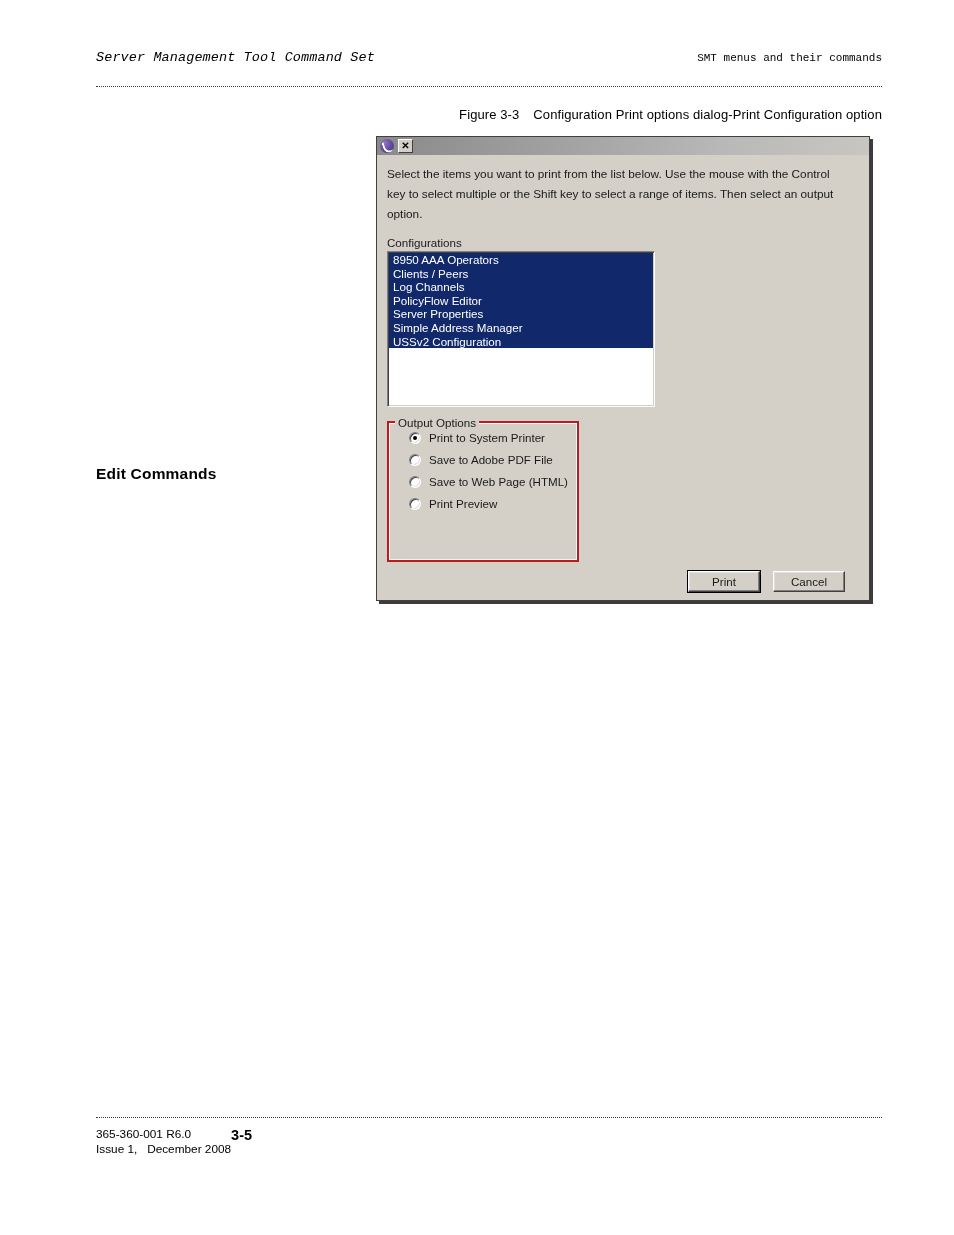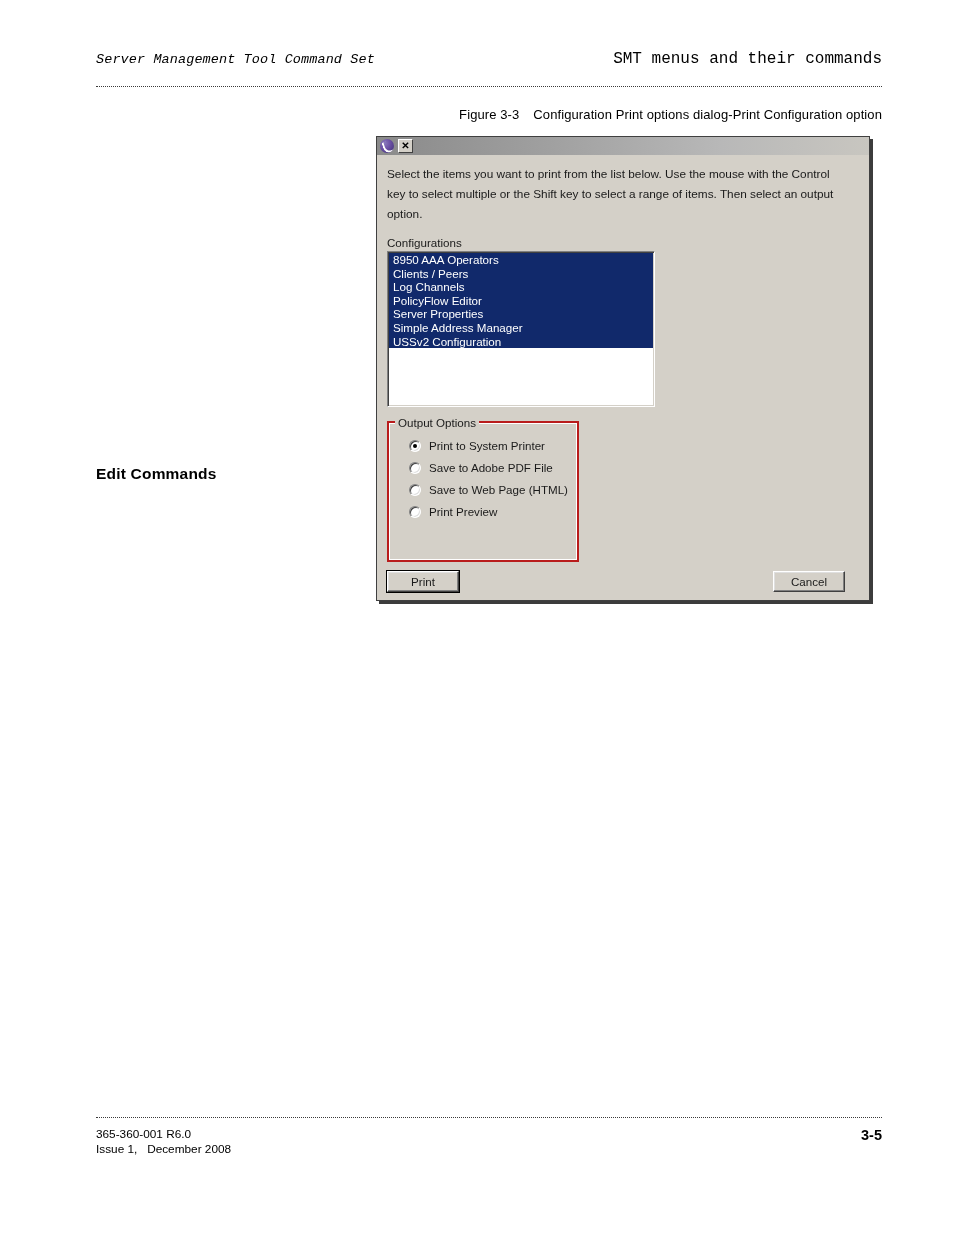--- a/index.html
+++ b/index.html
@@ -26,21 +26,21 @@
     justify-content: space-between;
     align-items: baseline;
     font-family: Liberation Mono, monospace;
   }
   .hdr-left {
     font-style: italic;
     font-size: 13.5px;
     letter-spacing: .1px;
   }
   .hdr-right {
-    font-size: 16px;
+    font-size: 11px;
   }
   .rule-dotted {
     position: absolute;
     left: 96px;
     width: 786px;
     height: 0;
     border-top: 1px dotted #3a3a3a;
   }
   #header-rule { top: 86px; }
   #footer-rule { top: 1117px; }
@@ -183,21 +183,21 @@
   }
   .legend {
     position: absolute;
     top: -7px;
     left: 6px;
     background: #d4d0c8;
     padding: 0 3px;
     font-size: 11.6px;
     color: #1a1a1a;
   }
-  .radio-list { padding-top: 16px; }
+  .radio-list { padding-top: 8px; }
   .radio-row {
     display: flex;
     align-items: center;
     margin-bottom: 9px;
     padding-left: 12px;
   }
   .radio {
     width: 12px;
     height: 12px;
     border-radius: 50%;
@@ -220,21 +220,21 @@
   }
   .radio-label {
     font-size: 11.6px;
     color: #1a1a1a;
     white-space: nowrap;
   }
 
   
   .button-row {
     display: flex;
-    justify-content: space-between;
+    justify-content: flex-end;
     gap: 13px;
     margin-top: 9px;
     padding-right: 14px;
   }
   .btn {
     min-width: 72px;
     height: 21px;
     background: #d4d0c8;
     border: 1px solid;
     border-color: #ffffff #404040 #404040 #ffffff;
@@ -263,21 +263,20 @@
     letter-spacing: .2px;
   }
 
   
   .footer {
     position: absolute;
     left: 96px;
     top: 1127px;
     width: 786px;
     display: flex;
-    justify-content: space-between;
     align-items: flex-start;
   }
   .footer-left {
     font-size: 11.8px;
     line-height: 15px;
   }
   .footer-left .issue-line { white-space: pre; }
   .footer-right {
     font-size: 14.5px;
     font-weight: bold;

